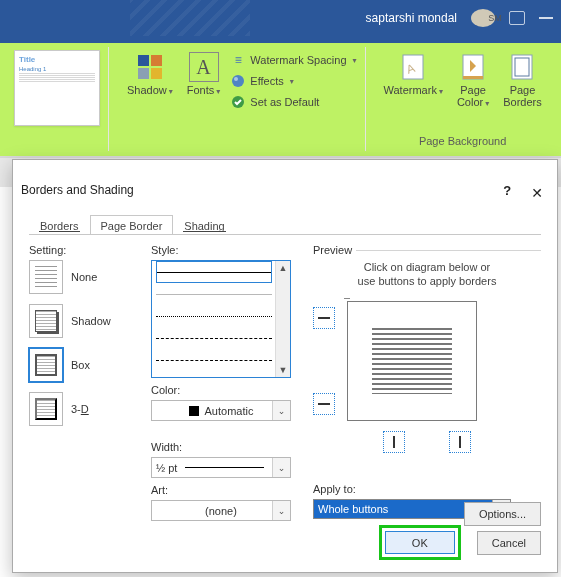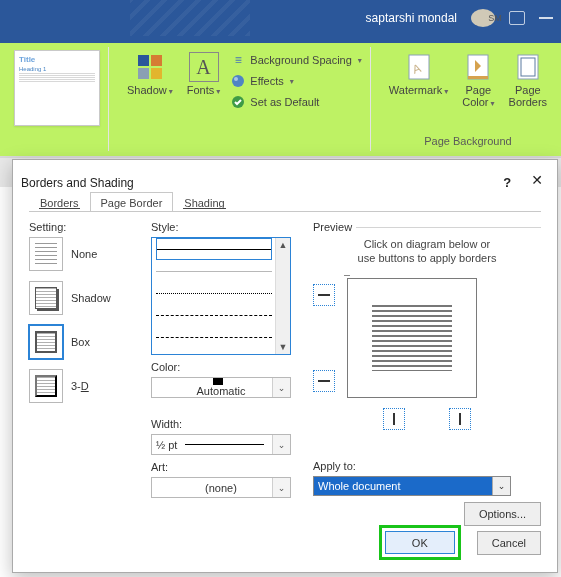--- a/index.html
+++ b/index.html
@@ -27,21 +27,21 @@
 
   .big-btn { display:flex; flex-direction:column; align-items:center; gap:2px; padding:2px 4px; cursor:default; font-size:11px; color:#444;}
   .big-btn .ic { width:30px; height:30px; display:flex; align-items:center; justify-content:center; }
   .drop-tri { font-size:8px; color:#666; margin-left:2px;}
 
   .small-row { display:flex; align-items:center; gap:4px; font-size:11px; color:#444; padding:2px 0; white-space:nowrap;}
   .row-ic { width:16px; height:16px; display:inline-flex; align-items:center; justify-content:center; font-size:12px;}
 
   
   .dialog { position:absolute; left:12px; top:159px; width:546px; height:414px; background:#fff; border:1px solid #aaa; box-shadow:0 6px 18px rgba(0,0,0,.25); }
-  .dlg-title { height:30px; display:flex; align-items:flex-end; padding:0 8px; font-size:12px; color:#222;}
+  .dlg-title { height:30px; display:flex; align-items:flex-start; padding:0 8px; font-size:12px; color:#222;margin-top:23px;}
   .dlg-title .spacer{flex:1;}
   .dlg-title .q { font-weight:bold; margin-right:14px; font-size:13px; cursor:default;}
   .dlg-title .x { font-size:14px; cursor:default; padding:2px 6px;}
 
   .tabs { display:flex; gap:0; padding:0 16px; height:22px; align-items:flex-end;}
   .tab { padding:4px 10px 3px; font-size:11px; color:#444; border:1px solid transparent; border-bottom:none; cursor:default; position:relative;}
   .tab .ul { position:absolute; left:9px; right:9px; bottom:3px; border-bottom:1px solid #444;}
   .tab.active { border-color:#c8c8c8; background:#fff; }
   .tabline { border-top:1px solid #c8c8c8; margin:0 16px; position:relative; top:-1px;}
 
@@ -66,21 +66,21 @@
   .style-item { height:22px; margin:0 18px 0 4px; display:flex; align-items:center;}
   .style-item.sel { border:1px solid #2b83d6;}
   .ln-solid  { border-top:1px solid #000; width:100%; }
   .ln-thin   { border-top:1px solid #333; width:100%; opacity:.35;}
   .ln-dot    { border-top:1px dotted #000; width:100%; }
   .ln-dash   { border-top:1px dashed #000; width:100%; }
   .ln-dash2  { border-top:1px dashed #000; width:100%; letter-spacing:4px;}
 
   .dd { width:140px; height:21px; border:1px solid #b8b8b8; background:#fff; display:flex; align-items:center; padding:0 4px; font-size:11px; position:relative; cursor:default;}
   .dd .caret { position:absolute; right:0; top:0; bottom:0; width:18px; border-left:1px solid #cfcfcf; display:flex; align-items:center; justify-content:center; font-size:9px; color:#555; background:#f4f4f4;}
-  .dd.center { justify-content:center;flex-direction:column;}
+  .dd.center { justify-content:center;}
   .dd .swatch { width:10px; height:10px; background:#000; margin-right:6px;}
   .preview-hint { text-align:center; font-size:11px; color:#444; line-height:1.3; margin:4px 0 12px;}
   .edge-btn { width:22px; height:22px; border:1px dotted #2b83d6; background:#fff; display:flex; align-items:center; justify-content:center; cursor:default; }
   .edge-btn .bar-h { width:12px; height:2px; background:#333;}
   .edge-btn .bar-v { width:2px; height:12px; background:#333;}
   .pv-doc { width:62%; height:56%; background:repeating-linear-gradient(#777 0 2px, transparent 2px 5px);}
   .pv-bottom-row { display:flex; justify-content:center; gap:44px; margin-top:10px;}
 
   fieldset.pvf { border:1px solid #d4d4d4; border-left:none; border-right:none; border-bottom:none; padding:0 0 0 0; margin:0;}
   fieldset.pvf legend { font-size:11px; color:#333; padding:0 4px 0 0;}
@@ -135,21 +135,21 @@
         </div>
         <span><span>Shadow</span><span class="drop-tri">▾</span></span>
       </div>
       <div class="big-btn">
         <div class="ic" style="border:1px solid #888;font-family:serif;font-size:20px;color:#555;">A</div>
         <span><span>Fonts</span><span class="drop-tri">▾</span></span>
       </div>
       <div style="display:flex;flex-direction:column;gap:1px;">
         <div class="small-row">
           <span class="row-ic" style="color:#4876b5;">≡</span>
-          <span>Background Spacing</span>
+          <span>Watermark Spacing</span>
             <span class="drop-tri">▾</span>
         </div>
         <div class="small-row">
           <span class="row-ic">
               <svg width="14" height="14">
                 <circle cx="7" cy="7" r="6" fill="#4f84c4"></circle>
                 <circle cx="5" cy="5" r="2" fill="#a7c6e8"></circle>
               </svg>
             </span>
           <span>Effects</span>
@@ -325,21 +325,21 @@
             <div class="bar-v"></div>
           </div>
         <div class="edge-btn">
             <div class="bar-v"></div>
           </div>
       </div>
 
       <div style="margin-top:30px;">
         <span class="sec-label">Apply to:</span>
         <div class="apply-dd">
-          <div class="val">Whole document</div>
+          <div class="val">Whole buttons</div>
           <div class="caret2">⌄</div>
         </div>
       </div>
     </div>
   </div>
 
   <div class="options-row">
     <div class="btn">
         <span>Options...</span>
       </div>

